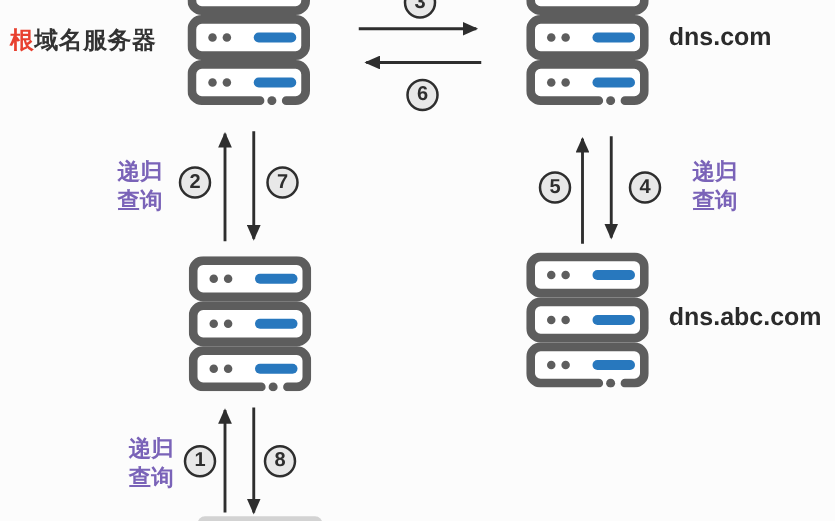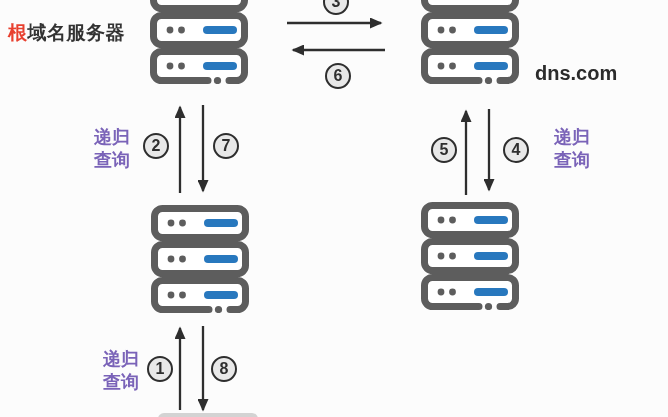--- a/index.html
+++ b/index.html
@@ -12,21 +12,21 @@
   .srv-row{fill:#ffffff;stroke:#5d5d5d;stroke-width:7;}
   .srv-stroke{fill:none;stroke:#5d5d5d;stroke-width:7;stroke-linecap:round;}
   .srv-dot{fill:#5d5d5d;}
   .srv-bar{fill:#2878be;}
   
   .node-label{
     position:absolute;font-weight:700;color:#333333;
     font-size:19px;line-height:25px;letter-spacing:0.5px;white-space:nowrap;
   }
   .hl{color:#e8402f;}
-  .domain-line{color:#2b2b2b;font-size:20px;letter-spacing:0;margin-top:43px;}
+  .domain-line{color:#2b2b2b;font-size:20px;letter-spacing:0;}
   
   .query-label{
     position:absolute;width:46px;text-align:right;color:#7a63b8;
     font-weight:700;font-size:18px;line-height:23px;
   }
   
   .step-circle{
     position:absolute;width:26px;height:26px;border-radius:50%;
     background:#e8e8e8;border:2.5px solid #2e2e2e;box-sizing:border-box;
     display:flex;align-items:center;justify-content:center;
@@ -85,20 +85,21 @@
   </div>
 
   <div class="node-label" style="left:535px;top:18px;width:133px">
     <div class="domain-line">dns.com</div>
   </div>
 
   <div class="node-label" style="left:3px;top:237px;width:140px">
   </div>
 
   <div class="node-label" style="left:535px;top:242px;width:133px">
+    <div class="domain-line">dns.abc.com</div>
   </div>
 
   <div class="query-label" style="left:84px;top:126px">
     <div>递归</div>
     <div>查询</div>
   </div>
   <div class="query-label" style="left:544px;top:126px">
     <div>递归</div>
     <div>查询</div>
   </div>

